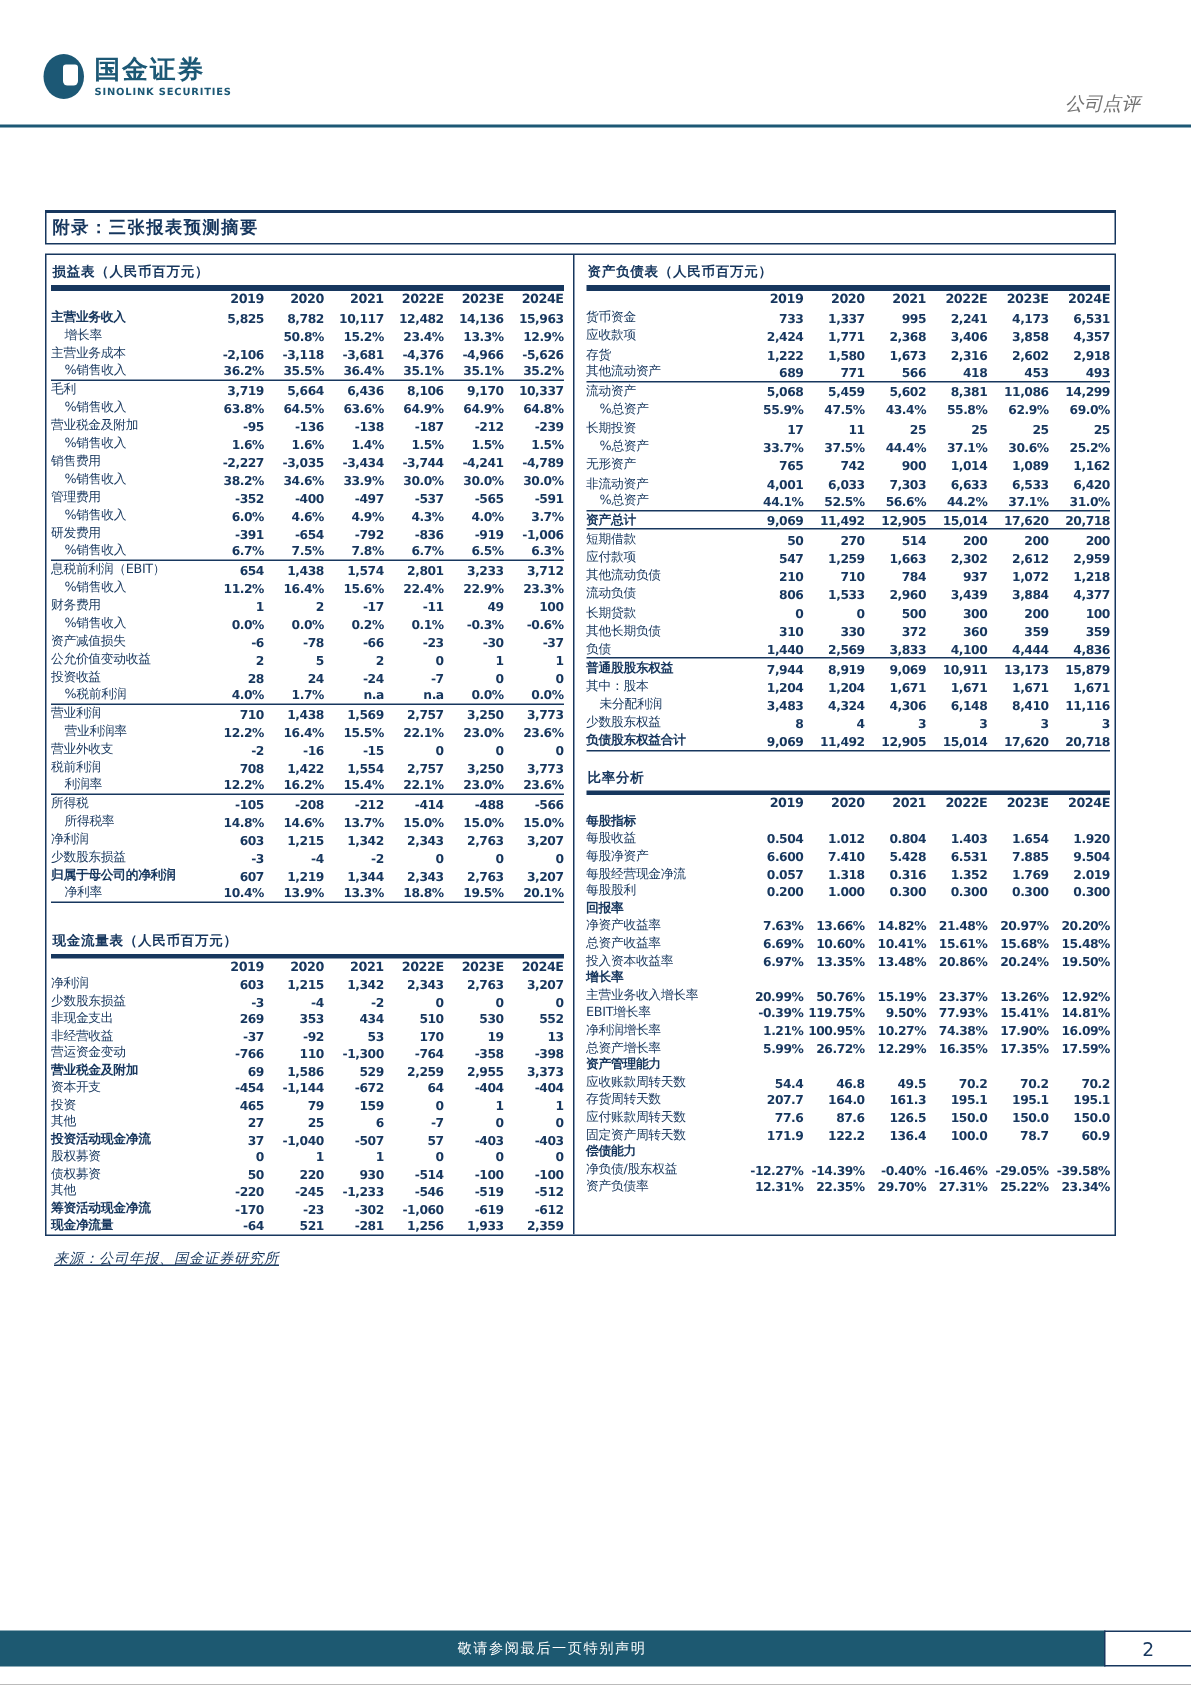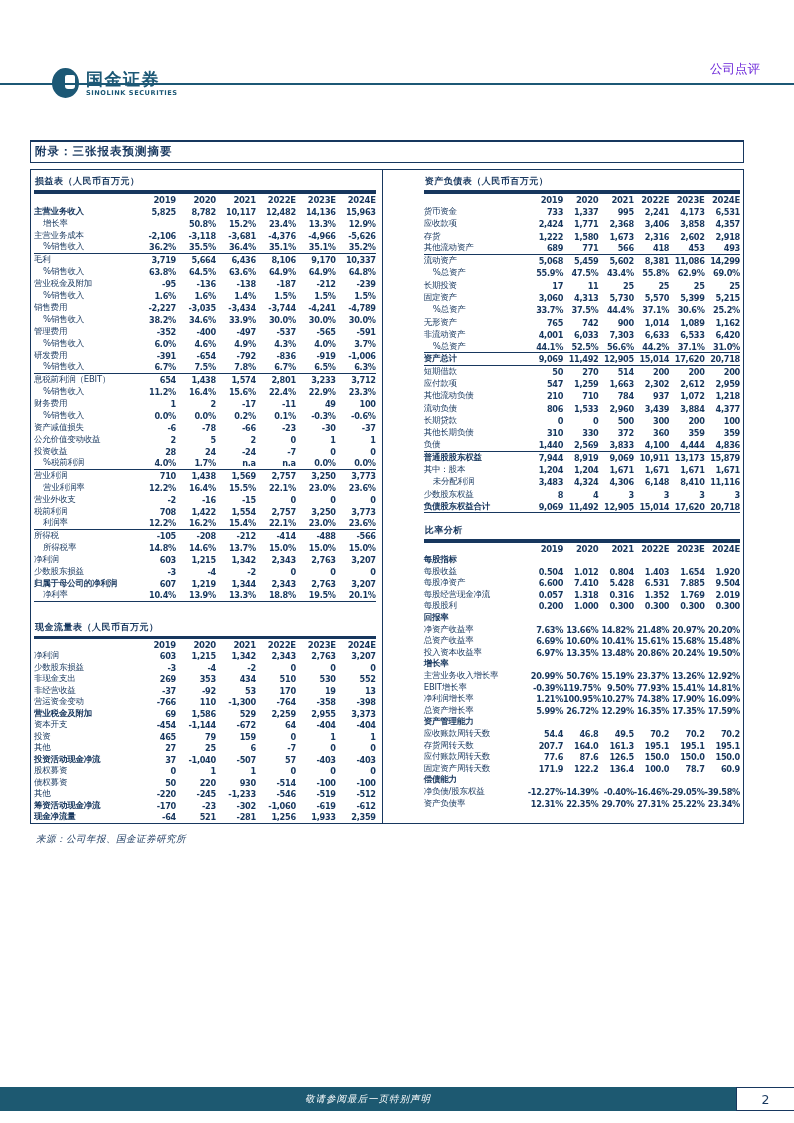--- a/index.html
+++ b/index.html
@@ -8,31 +8,31 @@
     --footer:#1D5971;
   }
   *{margin:0;padding:0;box-sizing:border-box;}
   html,body{background:#888;}
   .page{
     width:794px;height:1123px;position:relative;background:#fff;margin:0 auto;
     font-family:"DejaVu Sans","Liberation Sans",sans-serif;color:var(--navy);
     overflow:hidden;
   }
   
-  .hdr{position:absolute;top:36px;left:52px;display:flex;align-items:center;gap:7px;margin-top:32px;}
+  .hdr{position:absolute;top:36px;left:29px;display:flex;align-items:center;gap:7px;}
   .logo-circ{width:27px;height:30px;background:var(--teal);border-radius:50%;position:relative;flex:0 0 auto;}
   .logo-circ::after{content:"";position:absolute;right:4px;top:7px;width:10px;height:14px;background:#fff;border-radius:2px 2px 3px 3px;}
   .brand-cn{font-size:17px;font-weight:700;color:var(--teal);letter-spacing:1.5px;line-height:18px;}
   .brand-en{font-size:6.6px;font-weight:700;color:var(--teal);letter-spacing:0.55px;margin-top:1px;}
-  .doc-type{position:absolute;top:61px;right:34px;font-family:"DejaVu Serif","Liberation Serif",serif;font-size:12.5px;color:#6d28d9;}
+  .doc-type{position:absolute;top:61px;right:34px;font-family:"DejaVu Serif","Liberation Serif",serif;font-style:italic;font-size:12.5px;color:#737373;}
   .hdr-rule{position:absolute;top:83px;left:0;width:794px;height:2px;background:var(--teal);}
   
   .appendix{position:absolute;left:30px;top:140px;width:714px;}
   .apx-title{border:1px solid var(--navy);border-top-width:2.5px;font-weight:700;font-size:11.5px;color:var(--navy);padding:2px 4px 3px;letter-spacing:1px;}
-  .main-box{margin-top:6px;border:1px solid var(--navy);height:655px;display:flex;overflow:hidden;background:#fff;gap:33px;}
+  .main-box{margin-top:6px;border:1px solid var(--navy);height:655px;display:flex;overflow:hidden;background:#fff;}
   .col-l{width:49.4%;border-right:1px solid var(--navy);padding:2px 6px 0 3px;}
   .col-r{flex:1;padding:2px 3px 0 8px;}
   .sec-title{font-size:9px;font-weight:700;color:var(--navy);padding:3px 0 2px 1px;letter-spacing:0.5px;}
   .bar{height:3.5px;background:var(--navy);}
   
   .ftable .row{display:flex;align-items:center;min-width:0;}
   .ftable .lbl{width:102px;font-size:8.5px;font-weight:400;white-space:nowrap;flex:0 0 auto;letter-spacing:-0.2px;}
   .col-r .ftable .lbl{width:104px;}
   .ftable .val{flex:1;text-align:right;font-size:8.2px;font-weight:700;white-space:nowrap;letter-spacing:-0.3px;min-width:0;}
   .ftable .row.i .lbl{padding-left:9px;}
@@ -40,23 +40,23 @@
   .ftable .row.u{border-bottom:1px solid var(--navy);}
   .ftable .row.s .lbl{font-weight:700;}
   .ftable .row.years .val{font-weight:700;font-size:8.5px;}
   .tbl-is .row{height:12px;}
   .tbl-cf .row{height:11.5px;}
   .tbl-bs .row{height:12.3px;}
   .tbl-ra .row{height:11.6px;}
   .gap-cf{height:16px;}
   .gap-ra{height:8px;}
   
-  .source{position:absolute;left:36px;top:833px;font-family:"DejaVu Serif","Liberation Serif",serif;font-style:italic;font-size:9.5px;color:var(--navy);letter-spacing:0.5px;}
+  .source{position:absolute;left:36px;top:833px;font-family:"DejaVu Serif","Liberation Serif",serif;font-style:italic;font-size:9.5px;color:var(--navy);letter-spacing:0.5px;text-decoration:underline;}
   .footer{position:absolute;left:0;top:1087px;width:794px;height:24px;display:flex;}
-  .f-bar{flex:1;background:var(--footer);color:#fff;font-family:"DejaVu Serif","Liberation Serif",serif;font-style:italic;font-size:9.5px;display:flex;align-items:center;justify-content:center;letter-spacing:1px;}
+  .f-bar{flex:1;background:var(--footer);color:#fff;font-family:"DejaVu Serif","Liberation Serif",serif;font-size:9.5px;display:flex;align-items:center;justify-content:center;letter-spacing:1px;}
   .f-page{width:58px;background:#fff;border:1px solid var(--navy);border-right:none;display:flex;align-items:center;justify-content:center;color:var(--navy);font-size:12.5px;font-weight:400;}
 </style>
 </head>
 <body>
 
 <div class="page">
 
   <div class="hdr">
     <div class="logo-circ"></div>
     <div>
@@ -605,29 +605,20 @@
             </div>
             <div class="row">
               <span class="lbl">长期投资</span>
               <span class="val">17</span>
               <span class="val">11</span>
               <span class="val">25</span>
               <span class="val">25</span>
               <span class="val">25</span>
               <span class="val">25</span>
             </div>
-            <div class="row">
-              <span class="lbl">固定资产</span>
-              <span class="val">3,060</span>
-              <span class="val">4,313</span>
-              <span class="val">5,730</span>
-              <span class="val">5,570</span>
-              <span class="val">5,399</span>
-              <span class="val">5,215</span>
-            </div>
             <div class="row i">
               <span class="lbl">%总资产</span>
               <span class="val">33.7%</span>
               <span class="val">37.5%</span>
               <span class="val">44.4%</span>
               <span class="val">37.1%</span>
               <span class="val">30.6%</span>
               <span class="val">25.2%</span>
             </div>
             <div class="row">

